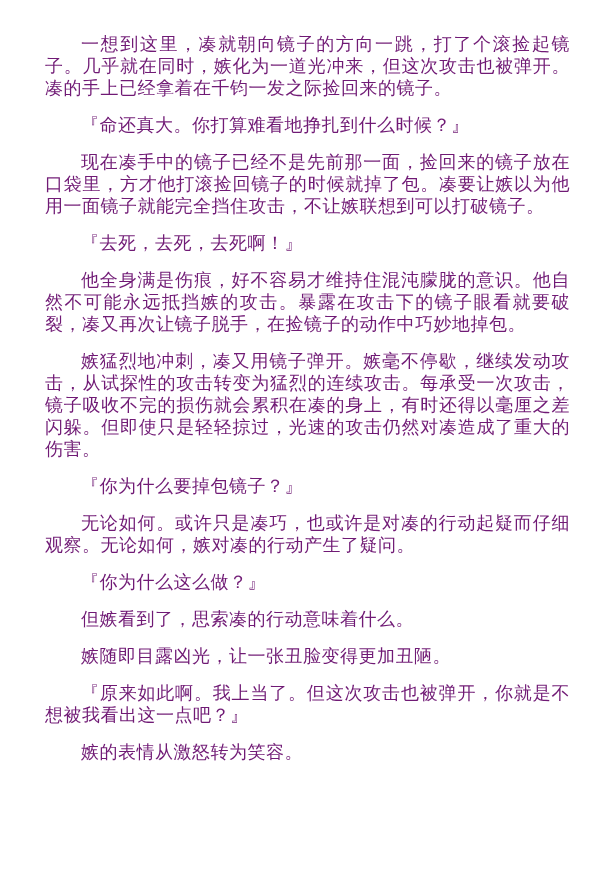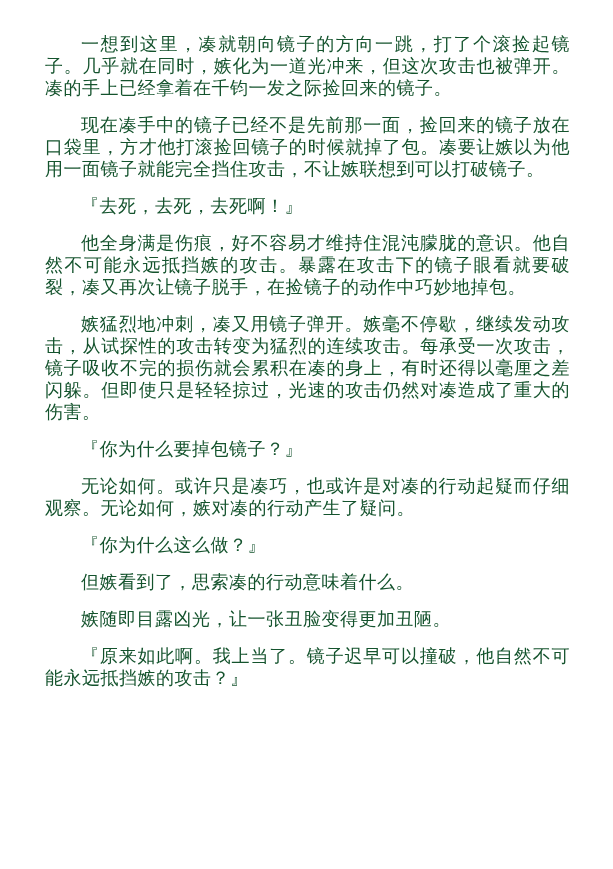--- a/index.html
+++ b/index.html
@@ -24,25 +24,27 @@
   }
   .page p {
     margin: 0 0 15px 0;
     text-indent: 2em;
     word-break: break-all;
   }
 </style>
 </head>
 <body style="background: rgb(255, 255, 255);">
 
-<div class="page" style="color: #14532d;">
+<div class="page" style="color: #701a75;">
   <p>一想到这里，凑就朝向镜子的方向一跳，打了个滚捡起镜子。几乎就在同时，嫉化为一道光冲来，但这次攻击也被弹开。凑的手上已经拿着在千钧一发之际捡回来的镜子。</p>
+  <p>『命还真大。你打算难看地挣扎到什么时候？』</p>
   <p>现在凑手中的镜子已经不是先前那一面，捡回来的镜子放在口袋里，方才他打滚捡回镜子的时候就掉了包。凑要让嫉以为他用一面镜子就能完全挡住攻击，不让嫉联想到可以打破镜子。</p>
   <p>『去死，去死，去死啊！』</p>
   <p>他全身满是伤痕，好不容易才维持住混沌朦胧的意识。他自然不可能永远抵挡嫉的攻击。暴露在攻击下的镜子眼看就要破裂，凑又再次让镜子脱手，在捡镜子的动作中巧妙地掉包。</p>
   <p>嫉猛烈地冲刺，凑又用镜子弹开。嫉毫不停歇，继续发动攻击，从试探性的攻击转变为猛烈的连续攻击。每承受一次攻击，镜子吸收不完的损伤就会累积在凑的身上，有时还得以毫厘之差闪躲。但即使只是轻轻掠过，光速的攻击仍然对凑造成了重大的伤害。</p>
   <p>『你为什么要掉包镜子？』</p>
   <p>无论如何。或许只是凑巧，也或许是对凑的行动起疑而仔细观察。无论如何，嫉对凑的行动产生了疑问。</p>
   <p>『你为什么这么做？』</p>
   <p>但嫉看到了，思索凑的行动意味着什么。</p>
   <p>嫉随即目露凶光，让一张丑脸变得更加丑陋。</p>
-  <p>『原来如此啊。我上当了。镜子迟早可以撞破，他自然不可能永远抵挡嫉的攻击？』</p>
+  <p>『原来如此啊。我上当了。但这次攻击也被弹开，你就是不想被我看出这一点吧？』</p>
+  <p>嫉的表情从激怒转为笑容。</p>
 </div>
 
 </body></html>

